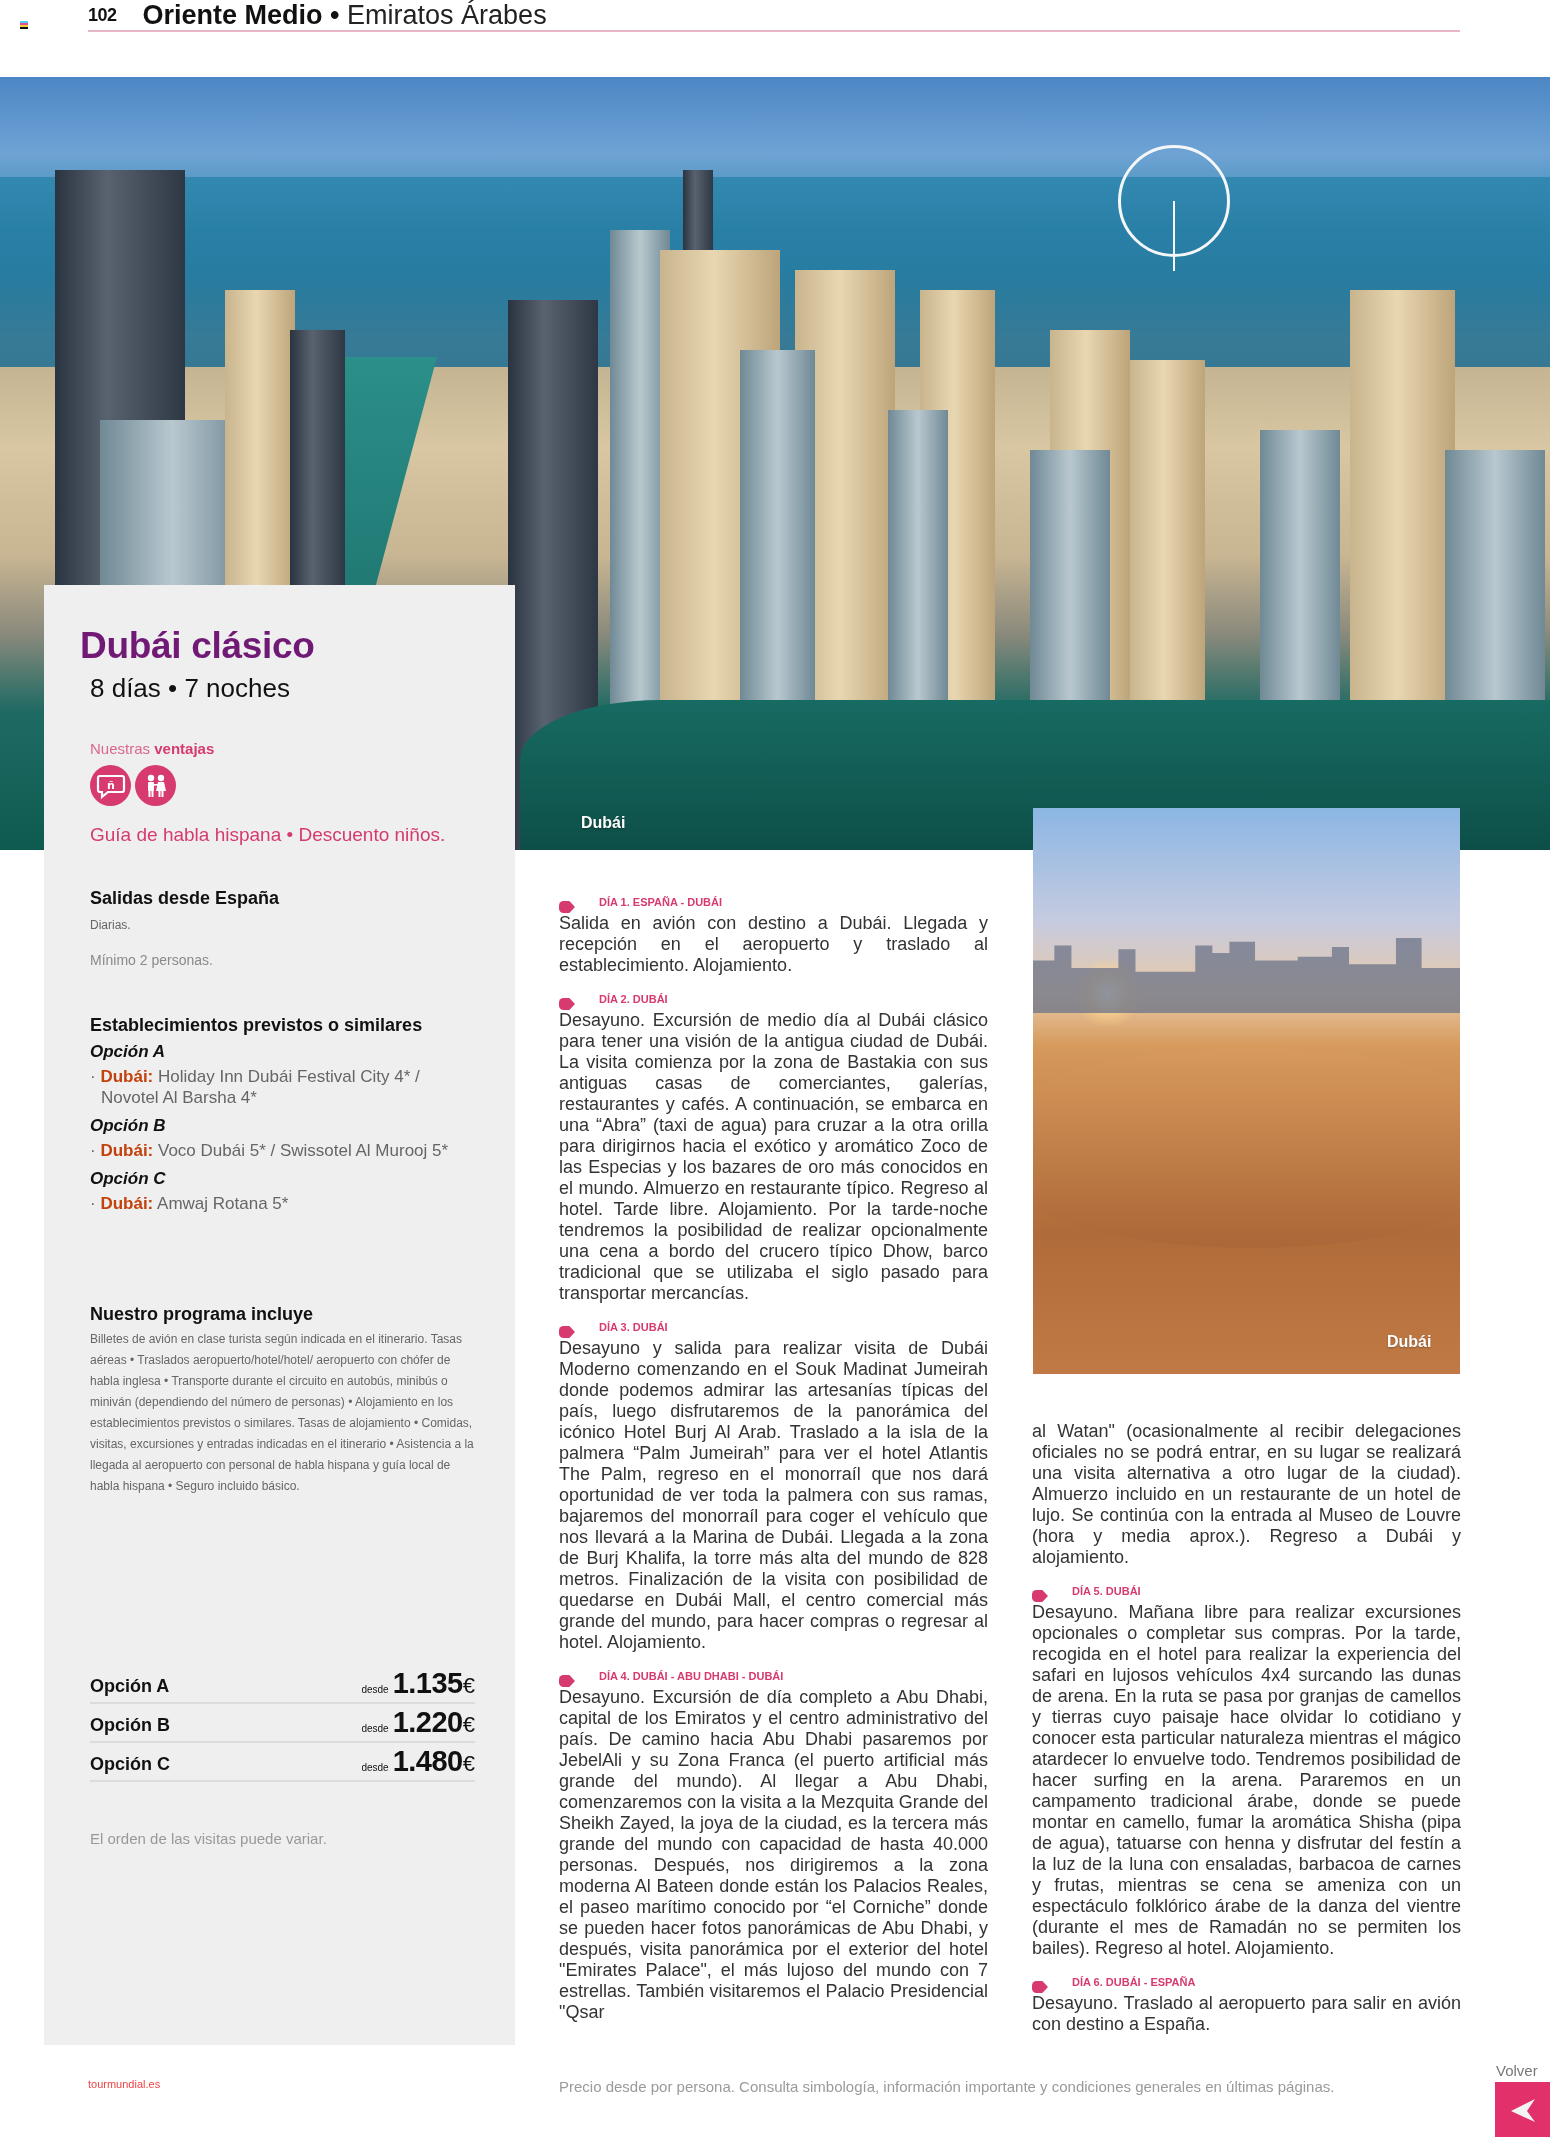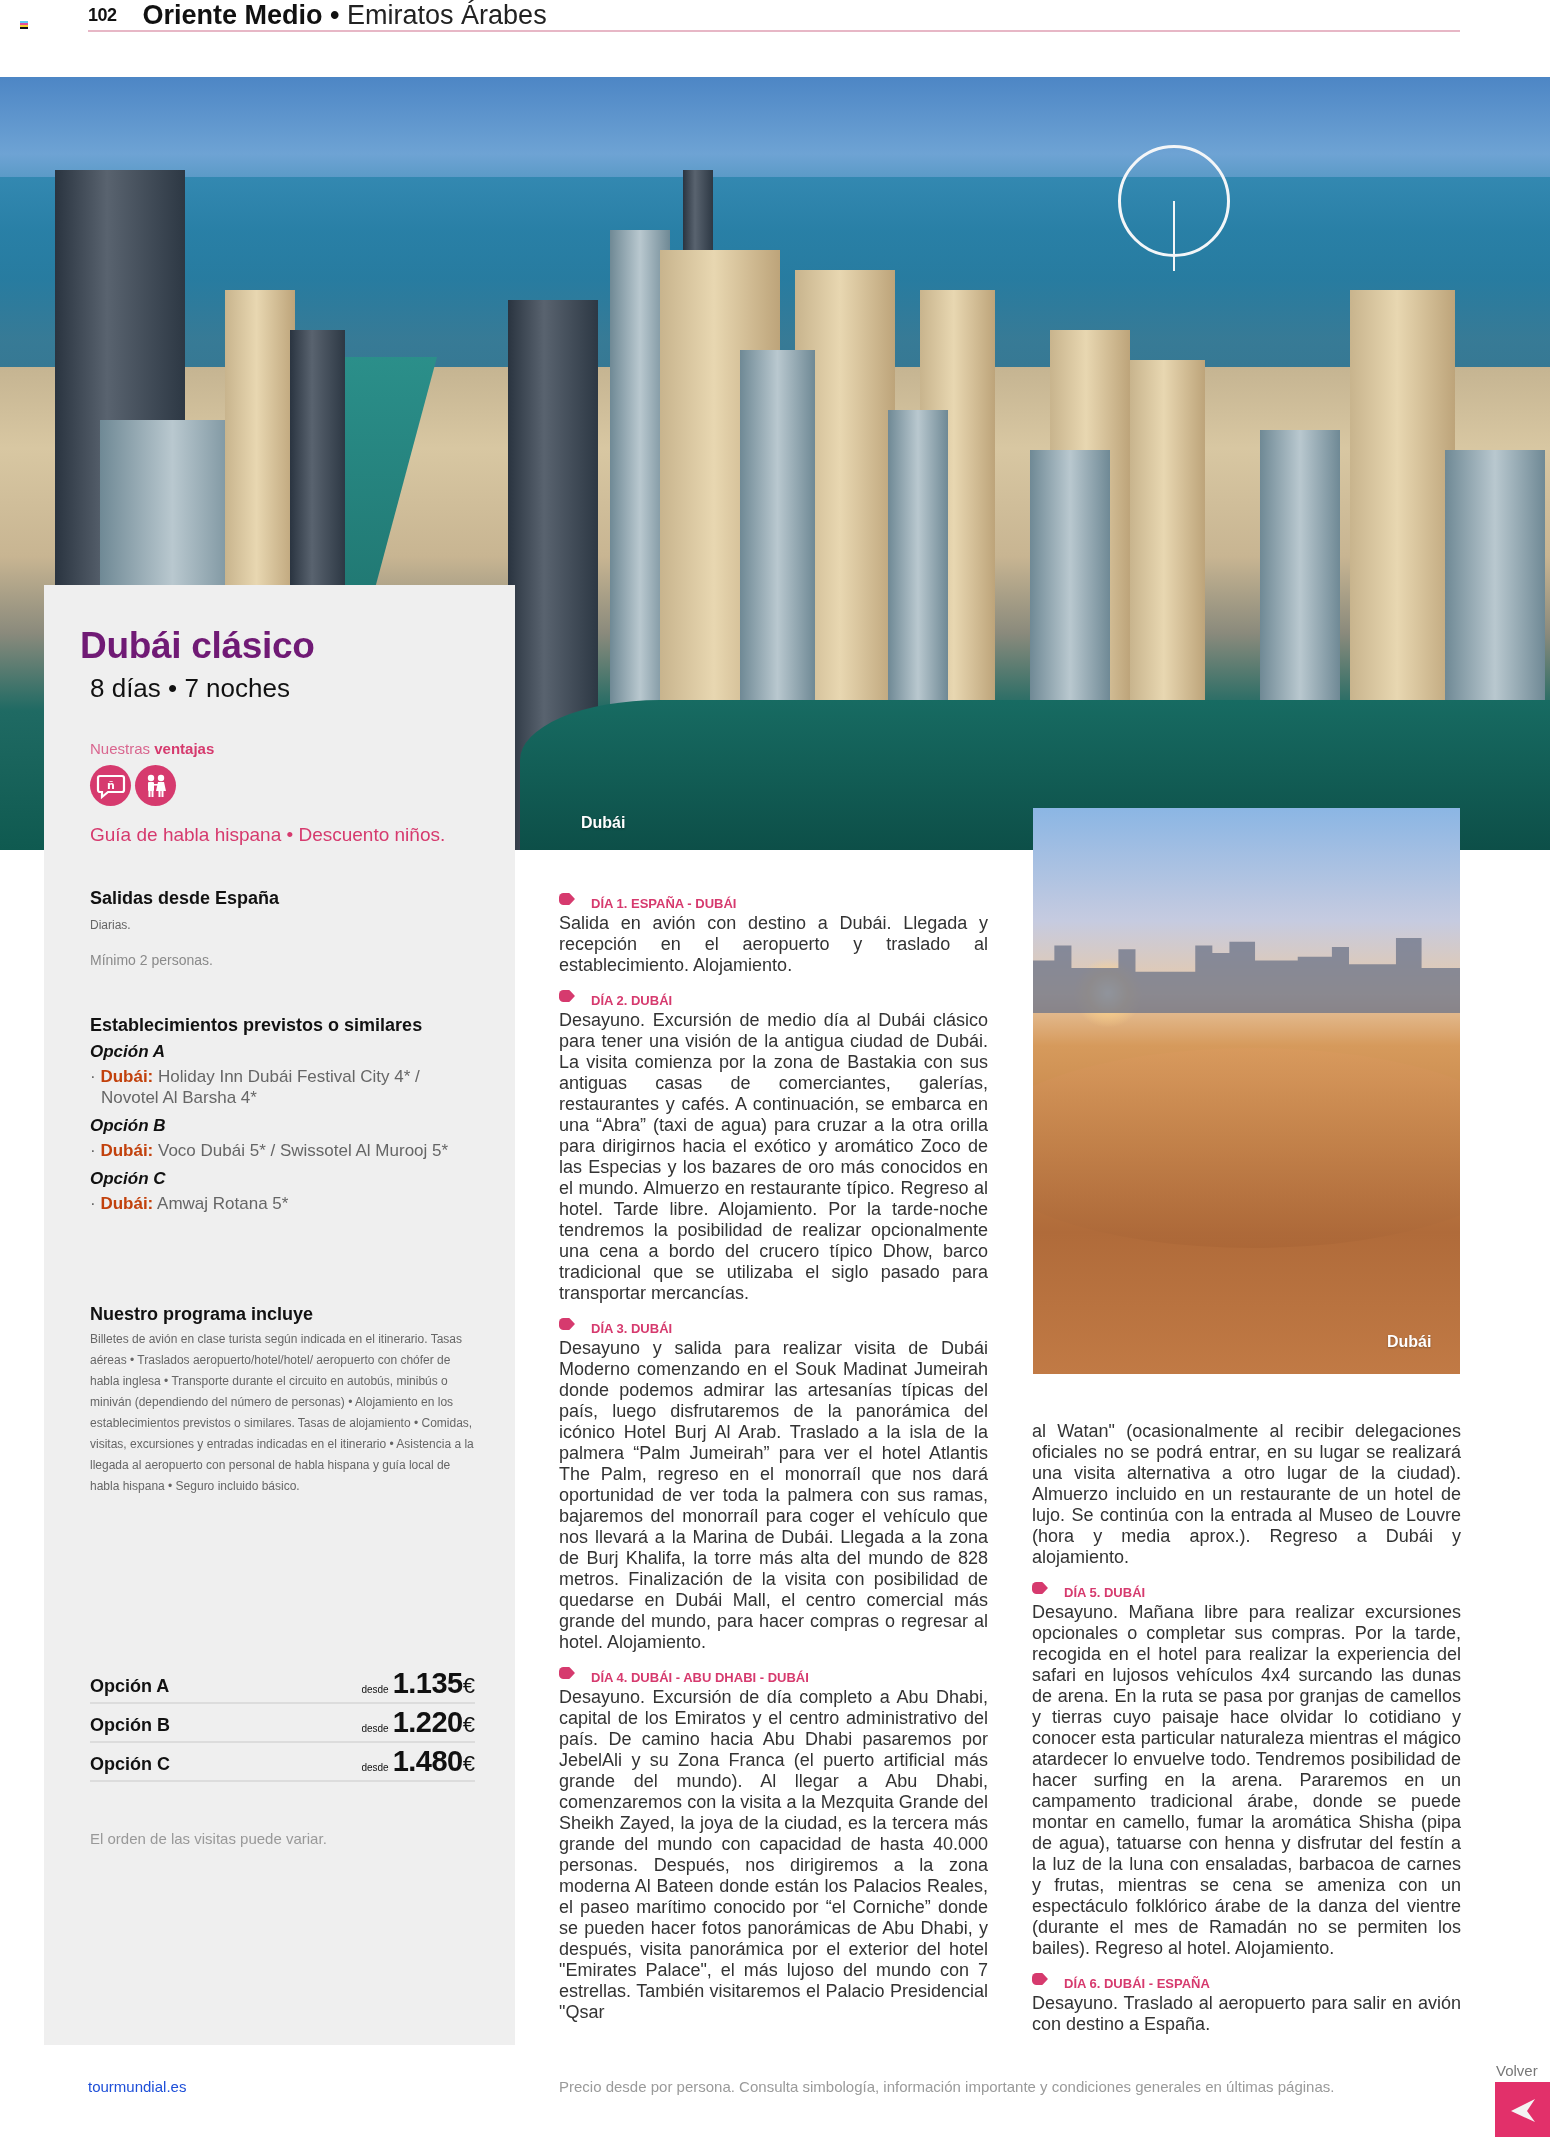--- a/index.html
+++ b/index.html
@@ -54,34 +54,34 @@
   .price-row .cur { font-size: 22px; color: #111; }
 
   .notes { position: absolute; left: 46px; top: 1245px; width: 385px; font-size: 15px; color: #999; line-height: 18px; }
   .notes p { margin-bottom: 8px; }
 
   
   .col { position: absolute; font-size: 18px; line-height: 21px; color: #333; text-align: justify; }
   .col1 { left: 559px; top: 893px; width: 429px; }
   .col2 { left: 1032px; top: 1421px; width: 429px; }
   .day { margin-bottom: 14px; }
-  .day-title { display: flex; align-items: flex-start; gap: 16px; font-size: 13px; font-weight: 700; color: #d63a6e; height: 20px; }
+  .day-title { display: flex; align-items: flex-end; gap: 24px; font-size: 11px; font-weight: 700; color: #d63a6e; height: 20px; }
   .day-bullet { width: 16px; height: 12px; background: #d63a6e; border-radius: 6px 8px 8px 6px; clip-path: polygon(0 0, 65% 0, 100% 50%, 65% 100%, 0 100%); }
 
   
   .desert { position: absolute; left: 1033px; top: 808px; width: 427px; height: 566px; overflow: hidden;
     background: linear-gradient(180deg, #8bb6e4 0%, #c6cbe0 20%, #e9c9a6 33%, #d69a5c 42%, #c7874a 55%, #b06b3a 75%, #c17a45 100%); }
   .desert .skyline { position: absolute; left: 0; top: 130px; width: 427px; height: 75px; background: #6b7388; opacity: .75;
     clip-path: polygon(0 100%, 0 30%, 5% 30%, 5% 10%, 9% 10%, 9% 40%, 20% 40%, 20% 15%, 24% 15%, 24% 45%, 38% 45%, 38% 10%, 42% 10%, 42% 20%, 46% 20%, 46% 5%, 52% 5%, 52% 30%, 62% 30%, 62% 25%, 70% 25%, 70% 12%, 74% 12%, 74% 35%, 85% 35%, 85% 0%, 88% -40%, 91% 0%, 91% 40%, 100% 40%, 100% 100%); }
   .desert .sun { position: absolute; left: 40px; top: 150px; width: 70px; height: 70px; border-radius: 50%; background: radial-gradient(circle, #fff6d6 0%, rgba(255,214,140,.6) 40%, rgba(255,200,120,0) 70%); }
   .desert .dune { position: absolute; left: -60px; top: 240px; width: 560px; height: 200px; border-radius: 50%; background: linear-gradient(180deg, #d99a5e, #a96536); opacity: .7; }
   .desert-caption { position: absolute; left: 1387px; top: 1333px; color: #fff; font-weight: 700; font-size: 16px; text-shadow: 0 1px 2px rgba(0,0,0,.3); }
 
   
-  .footer-site { position: absolute; left: 88px; top: 2078px; font-size: 15px; color: #1d4ed8; }
+  .footer-site { position: absolute; left: 88px; top: 2078px; font-size: 11px; color: #ef4444; }
   .footer-note { position: absolute; left: 559px; top: 2078px; font-size: 15px; color: #9a9a9a; }
   .back-label { position: absolute; left: 1496px; top: 2062px; font-size: 15px; color: #777; }
   .back-btn { position: absolute; left: 1495px; top: 2082px; width: 55px; height: 55px; background: #e2306a; display: flex; align-items: center; justify-content: center; }
   .back-btn svg { width: 28px; height: 28px; }
 </style>
 </head>
 <body>
 
 <div class="cmyk-mark">
   <span style="background:#5bc8f0"></span>

